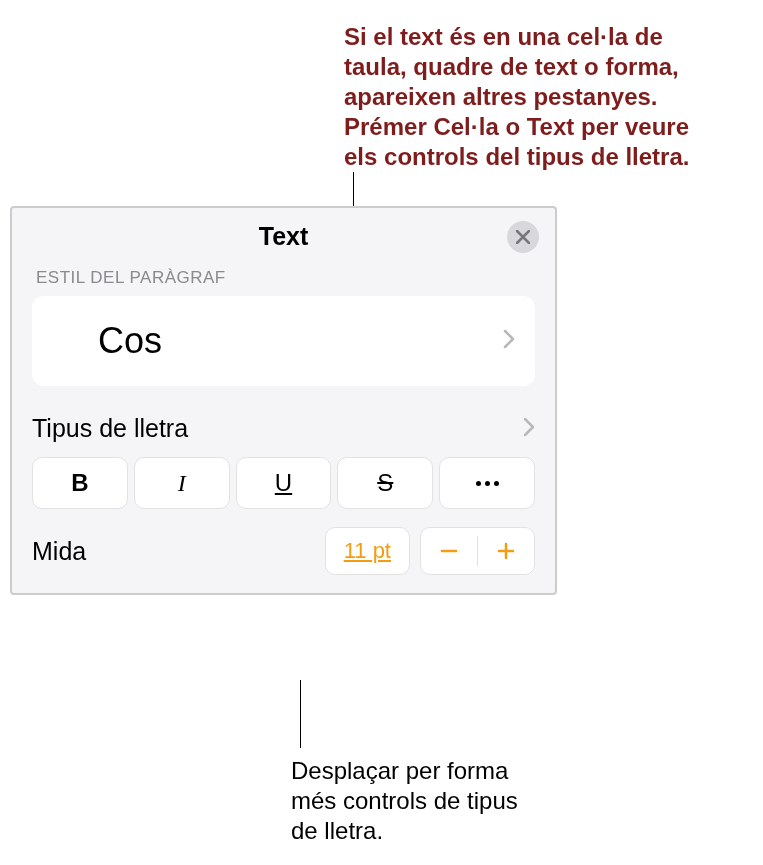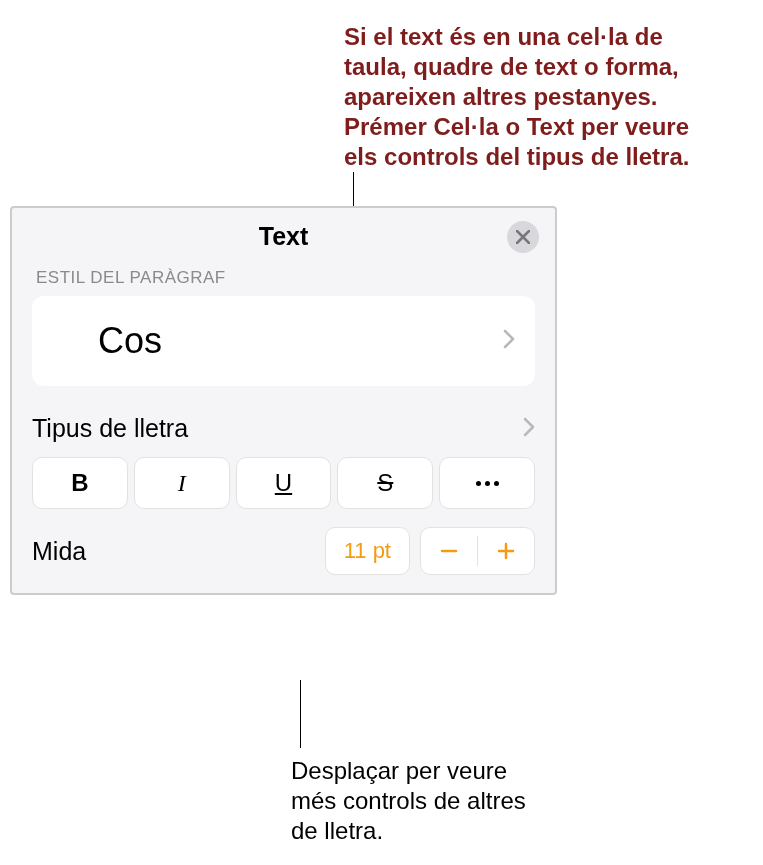--- a/index.html
+++ b/index.html
@@ -165,20 +165,21 @@
       gap: 10px;
     }
     .size-value-btn {
       background: #fff;
       border: 1px solid #e2e2e2;
       border-radius: 10px;
       padding: 10px 18px;
       font-size: 22px;
       color: #f39c12;
       cursor: pointer;
+      text-decoration: underline;
     }
     .stepper {
       display: flex;
       background: #fff;
       border: 1px solid #e2e2e2;
       border-radius: 10px;
       overflow: hidden;
     }
     .stepper-btn {
       width: 56px;
@@ -282,13 +283,13 @@
           <svg viewBox="0 0 20 20">
             <path d="M3 10 L17 10 M10 3 L10 17" stroke="#f39c12" stroke-width="2.5" stroke-linecap="round"></path>
           </svg>
         </div>
       </div>
     </div>
   </div>
 </div>
 
 <div class="callout-line-bottom"></div>
-<div class="annotation-bottom">Desplaçar per veure més controls de altres de lletra.</div>
+<div class="annotation-bottom">Desplaçar per forma més controls de tipus de lletra.</div>
 
 </body></html>

